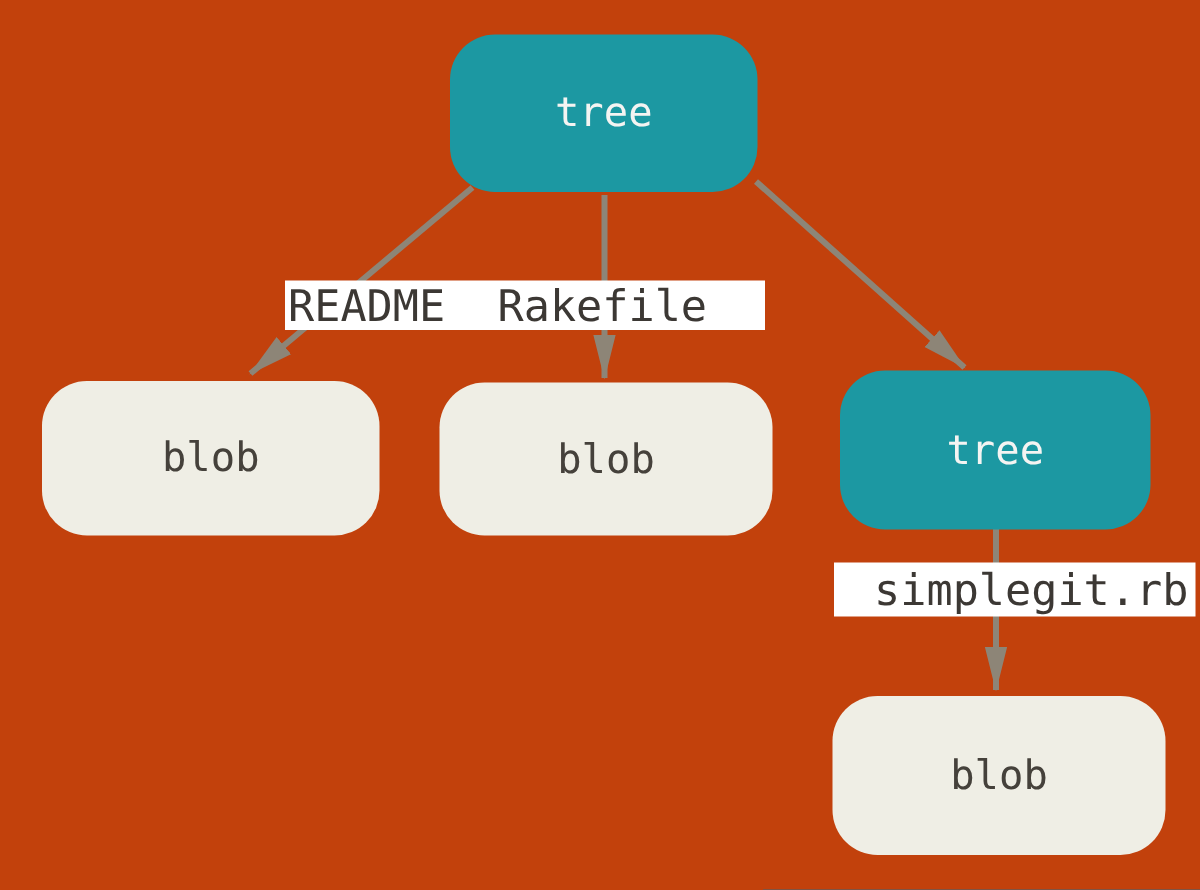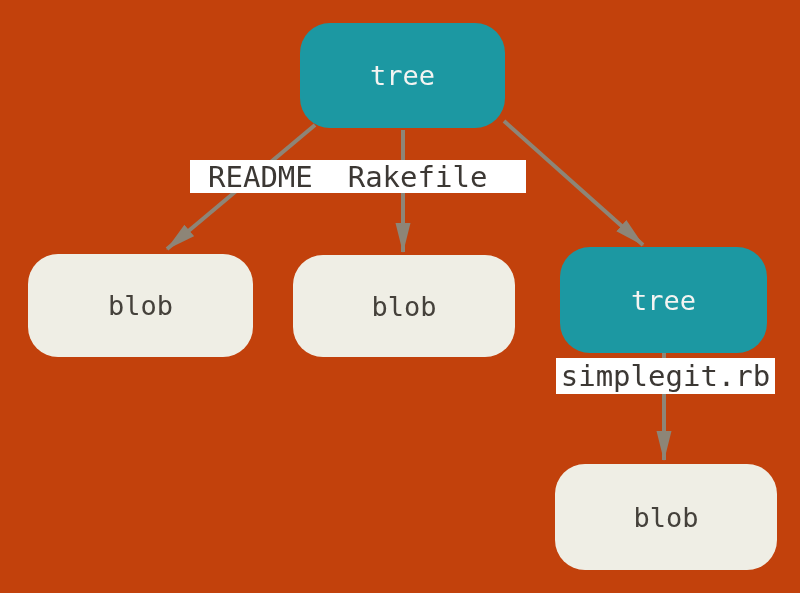--- a/index.html
+++ b/index.html
@@ -44,32 +44,33 @@
     background: #FFFFFF;
     color: #3C3834;
     font-size: 29px;
     display: flex;
     align-items: center;
     justify-content: center;
     white-space: pre;
   }
   .edge-label.align-left {
     justify-content: flex-start;
-    padding-left: 18px;
+    padding-left: 2px;
+    margin-top: 27px;
   }
   
   #node-tree-root     { left: 300px; top: 23px;  width: 205px; height: 105px; }
   #node-blob-readme   { left: 28px;  top: 254px; width: 225px; height: 103px; }
   #node-blob-rakefile { left: 293px; top: 255px; width: 222px; height: 102px; }
   #node-tree-lib      { left: 560px; top: 247px; width: 207px; height: 106px; }
   #node-blob-simplegit{ left: 555px; top: 464px; width: 222px; height: 106px; }
   
   #label-readme-rakefile { left: 190px; top: 160px; width: 318px; height: 33px; }
   #label-lib             { left: 521px; top: 158px; width: 79px;  height: 34px; }
-  #label-simplegit       { left: 556px; top: 358px; width: 219px; height: 36px; }
+  #label-simplegit       { left: 556px; top: 375px; width: 219px; height: 36px; padding-left: 22px; }
 </style>
 </head>
 <body>
 
 <div class="canvas">
 
   <svg class="arrows" width="800" height="593" viewBox="0 0 800 593">
     <defs>
       <marker id="ah" markerUnits="userSpaceOnUse" markerWidth="32" markerHeight="18" refX="29" refY="8" orient="auto">
         <path d="M0,0.5 L30,8 L0,15.5 Z" fill="#8D8577"></path>

